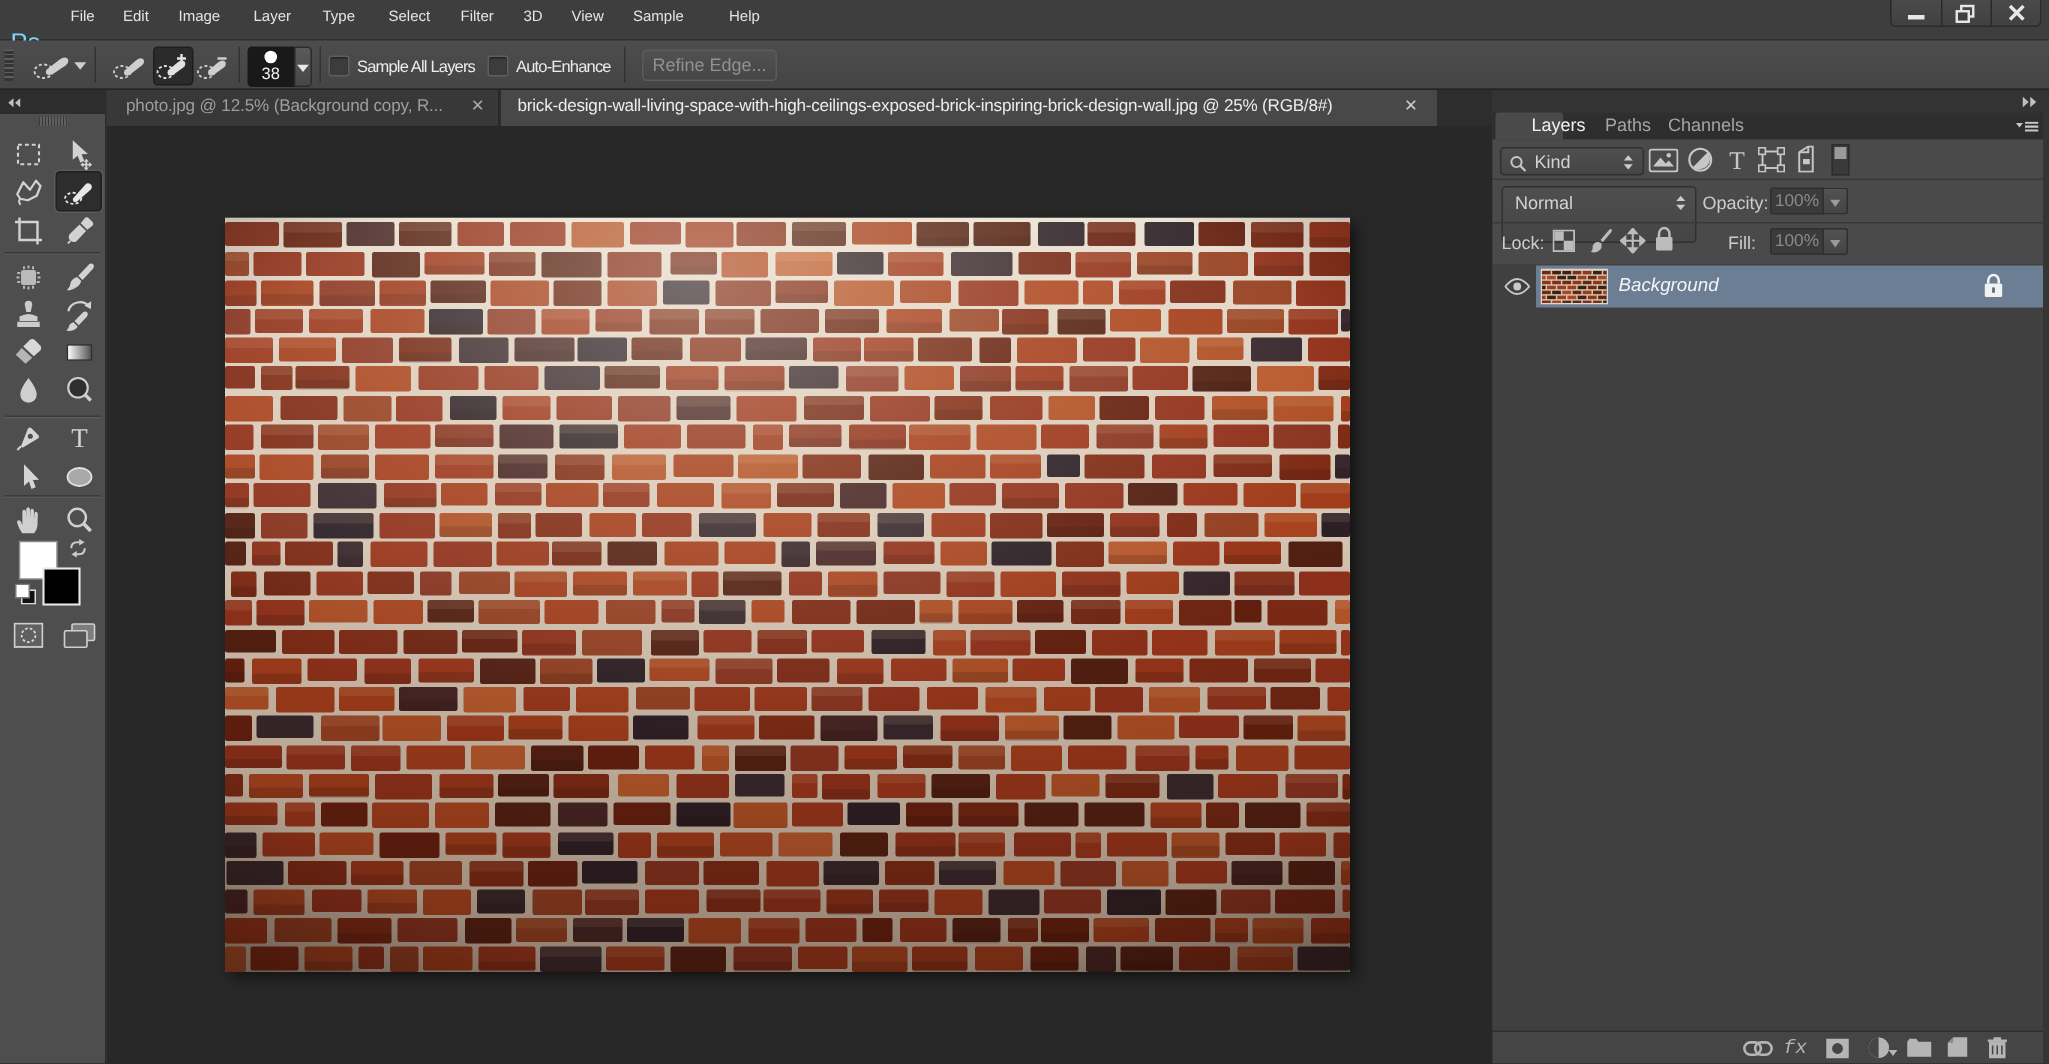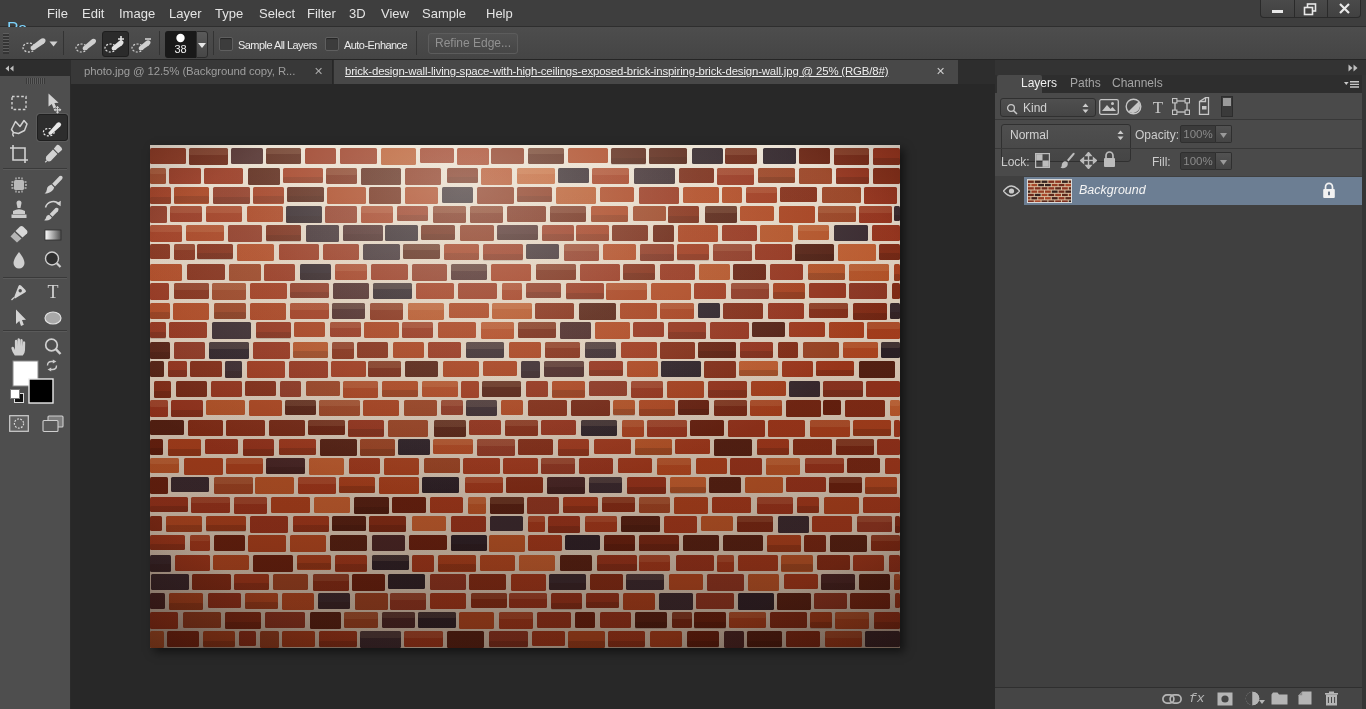--- a/index.html
+++ b/index.html
@@ -5,21 +5,21 @@
 * { margin:0; padding:0; box-sizing:border-box; }
 html,body { width:1366px; height:709px; overflow:hidden; background:#282828;
   font-family:"Liberation Sans", sans-serif; }
 .abs { position:absolute; }
 #app { position:relative; width:1366px; height:709px; }
 
 #menubar { position:absolute; left:0; top:0; width:1366px; height:27px;
   background:#3e3e3e; border-bottom:1px solid #2e2e2e; }
 #pslogo { position:absolute; left:7px; top:3px; font-size:17px; font-weight:normal;
   color:#7dd3fc; letter-spacing:0px;margin-top:16px; }
-.mitem { position:absolute; top:6px; font-size:13px; color:#e4e4e4; }
+.mitem { position:absolute; top:6px; font-size:10px; color:#e4e4e4; }
 
 #winbtns { position:absolute; right:5px; top:0; width:101px; height:18px;
   background:linear-gradient(#4a4a4a,#414141);
   border:1px solid #2a2a2a; border-top:none; border-radius:0 0 4px 4px; display:flex; }
 #winbtns .wb { flex:1; border-right:1px solid #2a2a2a; position:relative; }
 #winbtns .wb:last-child { border-right:none; }
 
 #optbar { position:absolute; left:0; top:27px; width:1366px; height:33px;
   background:linear-gradient(#4d4d4d,#454545); border-bottom:1px solid #252525; }
 .grip { position:absolute; left:3px; top:6px; width:6px; height:21px;
@@ -41,21 +41,21 @@
 #sizearrow { position:absolute; left:196px; top:4px; width:12px; height:27px;
   background:linear-gradient(#5a5a5a,#474747); border-radius:0 3px 3px 0;
   border:1px solid #2c2c2c; }
 
 #tabstrip { position:absolute; left:0; top:60px; width:995px; height:24px; background:#2d2d2d; }
 #collapseL { position:absolute; left:0; top:2px; width:70px; height:13px; background:#2d2d2d; }
 #tab1 { position:absolute; left:71px; top:0; width:262px; height:24px; background:#383838;
   border-right:1px solid #272727; color:#9e9e9e; font-size:11.4px; letter-spacing:-0.1px; line-height:23px;
   padding-left:13px; white-space:nowrap; overflow:hidden; }
 #tab2 { position:absolute; left:334px; top:0; width:624px; height:24px; background:#484848;
-  color:#ececec; font-size:11.4px; letter-spacing:-0.15px; line-height:23px; padding-left:11px; white-space:nowrap;text-decoration:underline; }
+  color:#ececec; font-size:11.4px; letter-spacing:-0.15px; line-height:23px; padding-left:11px; white-space:nowrap; }
 .tabx { font-size:11px; color:#aaaaaa; }
 
 #toolbar { position:absolute; left:0; top:76px; width:71px; height:633px;
   background:#4e4e4e; border-right:1px solid #2b2b2b; }
 #toolgrip { position:absolute; left:26px; top:2px; width:19px; height:6px;
   background:repeating-linear-gradient(90deg,#3a3a3a 0 1px,#5e5e5e 1px 2px); }
 .tool { position:absolute; width:22px; height:22px; }
 .tsep { position:absolute; left:3px; width:64px; height:1px; background:#3a3a3a;
   box-shadow:0 1px 0 #5a5a5a; }
 #qselbox { position:absolute; left:37px; top:38px; width:31px; height:27px;

